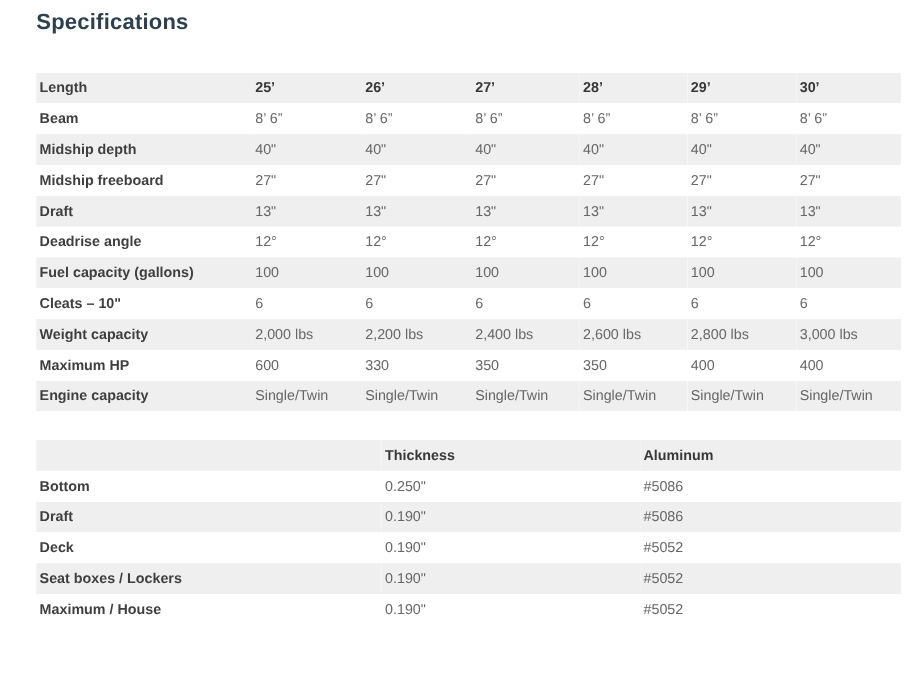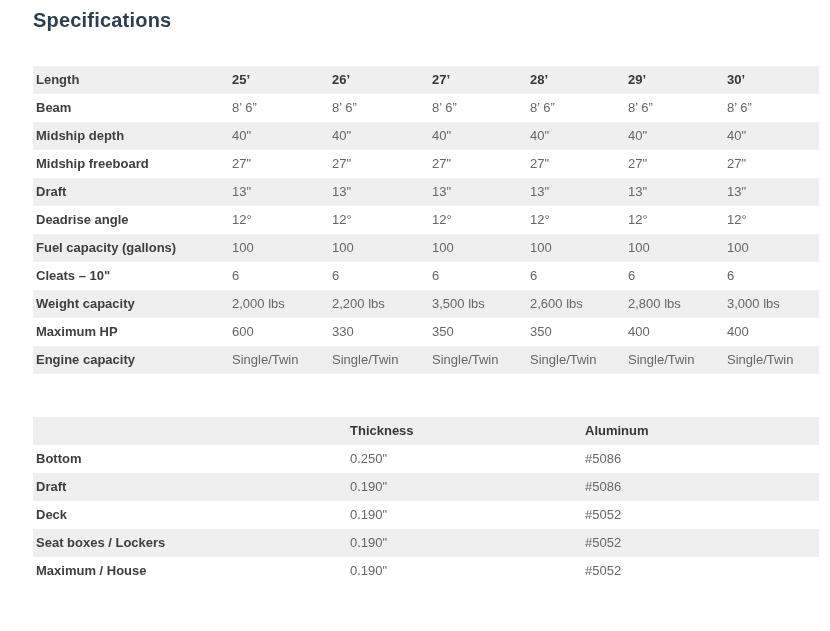--- a/index.html
+++ b/index.html
@@ -30,21 +30,21 @@
     border-collapse: collapse;
     table-layout: fixed;
     border: none;
   }
   .spec-table {
     width: 786px;
     margin-top: 35px;
   }
   .build-table {
     width: 786px;
-    margin-top: 43px;
+    margin-top: 26px;
   }
   tr { height: 28px; }
   tr:nth-child(odd) { background: #efefef; }
   th, td {
     padding: 0 2px 0 3px;
     font-size: 13px;
     line-height: 28px;
     text-align: left;
     vertical-align: middle;
     white-space: nowrap;
@@ -150,21 +150,21 @@
         <td class="val">6</td>
         <td class="val">6</td>
         <td class="val">6</td>
         <td class="val">6</td>
         <td class="val">6</td>
       </tr>
       <tr>
         <td class="lbl">Weight capacity</td>
         <td class="val">2,000 lbs</td>
         <td class="val">2,200 lbs</td>
-        <td class="val">3,500 lbs</td>
+        <td class="val">2,400 lbs</td>
         <td class="val">2,600 lbs</td>
         <td class="val">2,800 lbs</td>
         <td class="val">3,000 lbs</td>
       </tr>
       <tr>
         <td class="lbl">Maximum HP</td>
         <td class="val">600</td>
         <td class="val">330</td>
         <td class="val">350</td>
         <td class="val">350</td>

